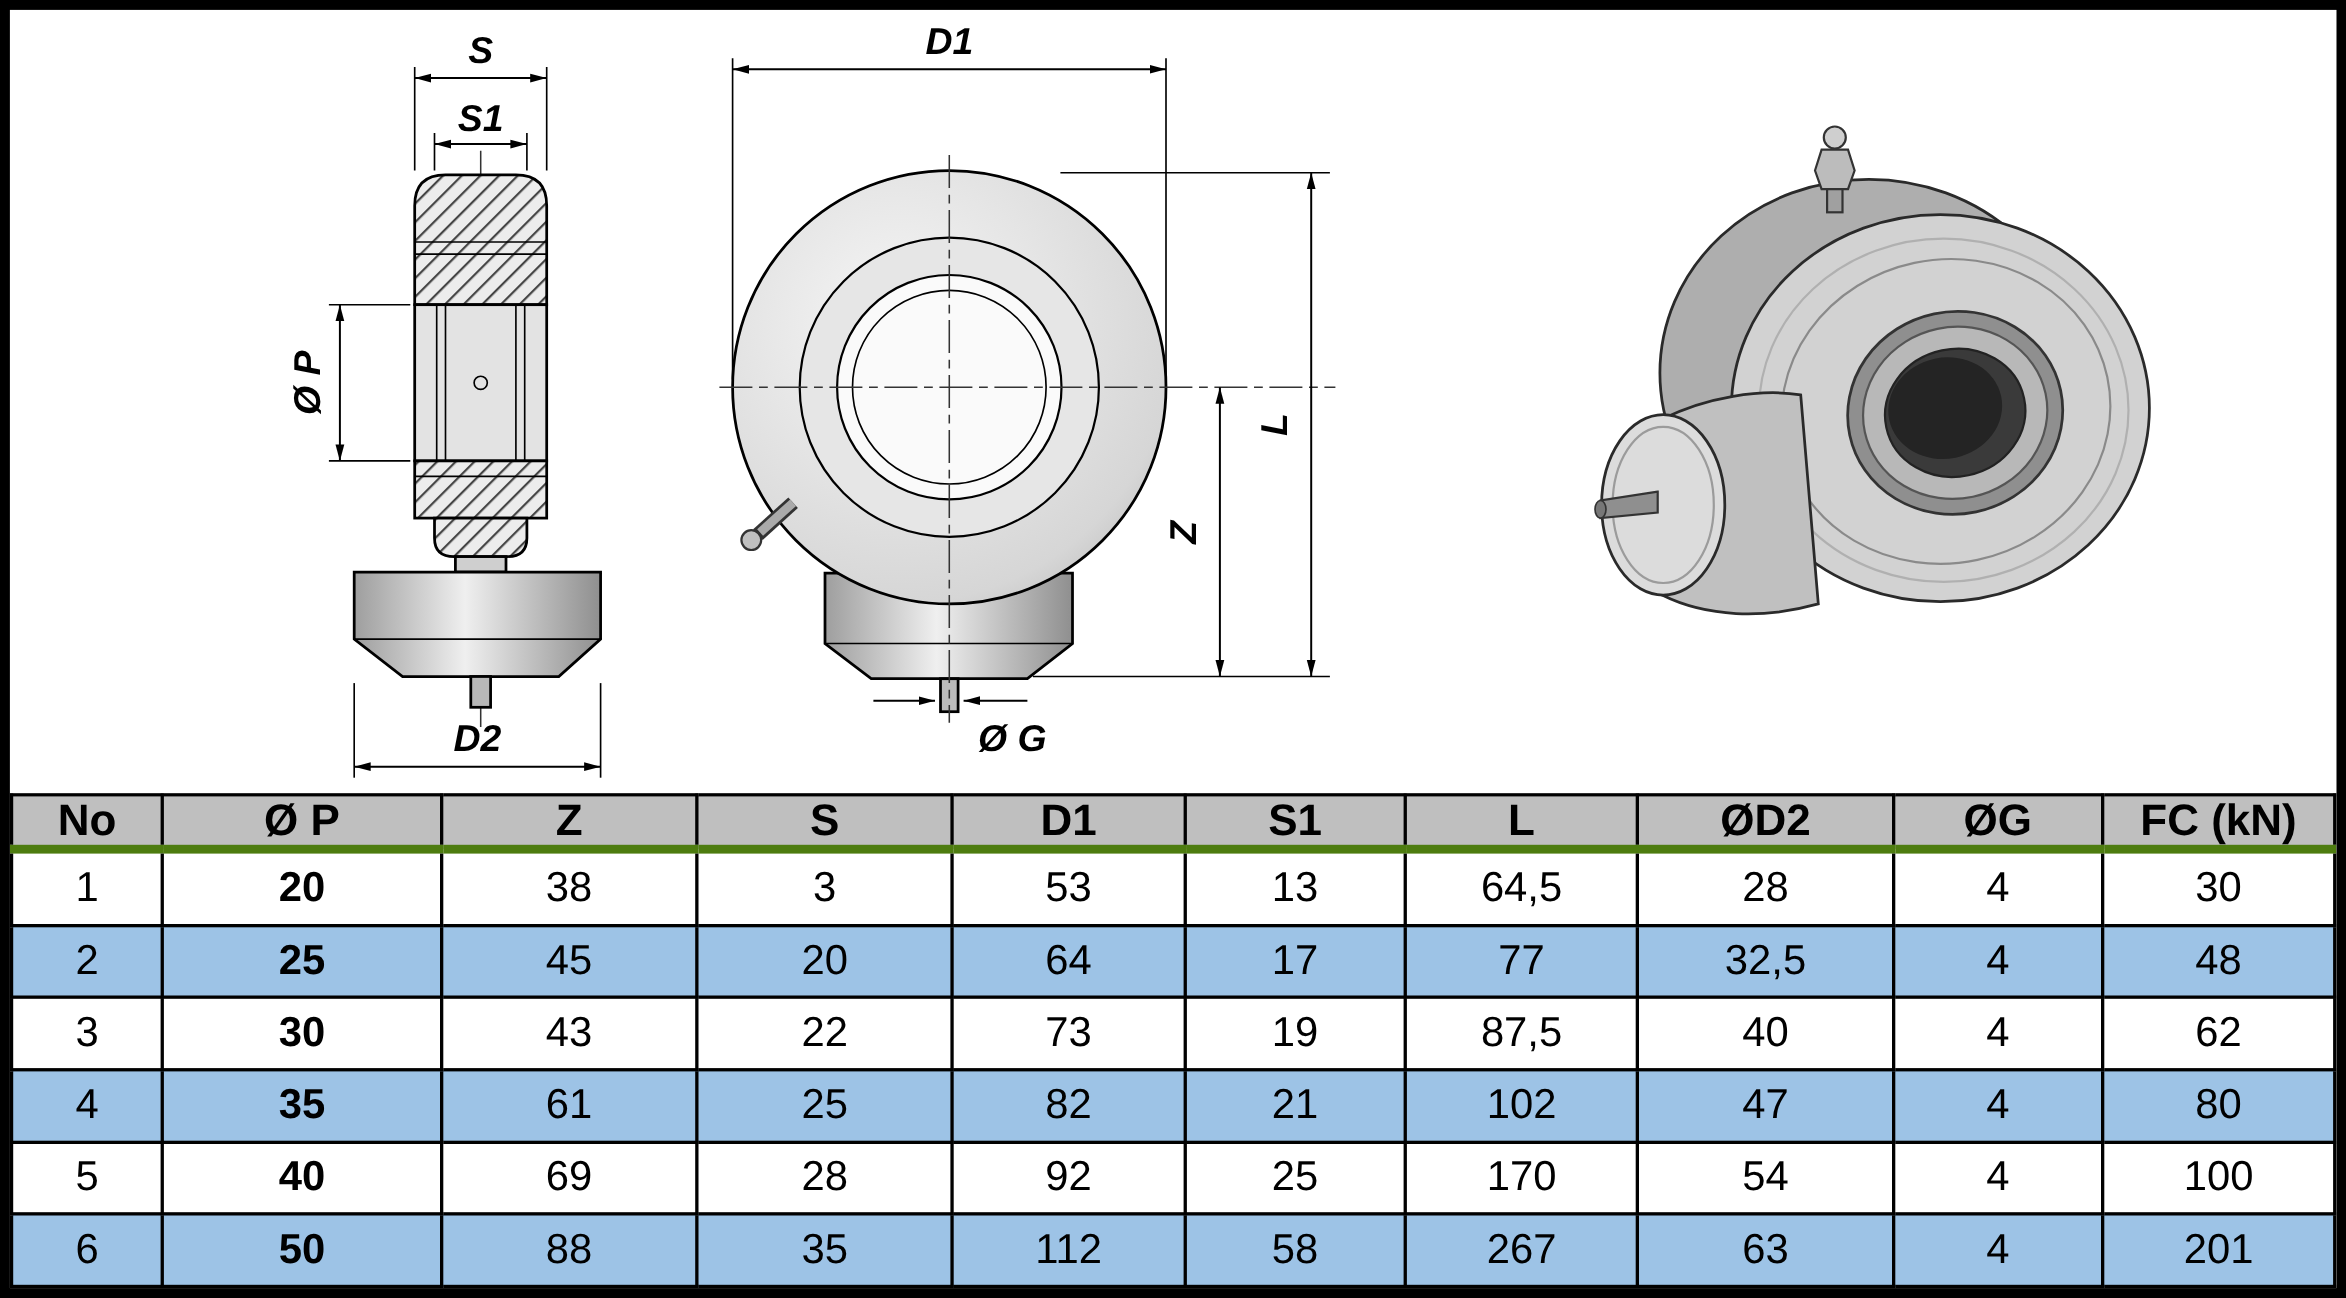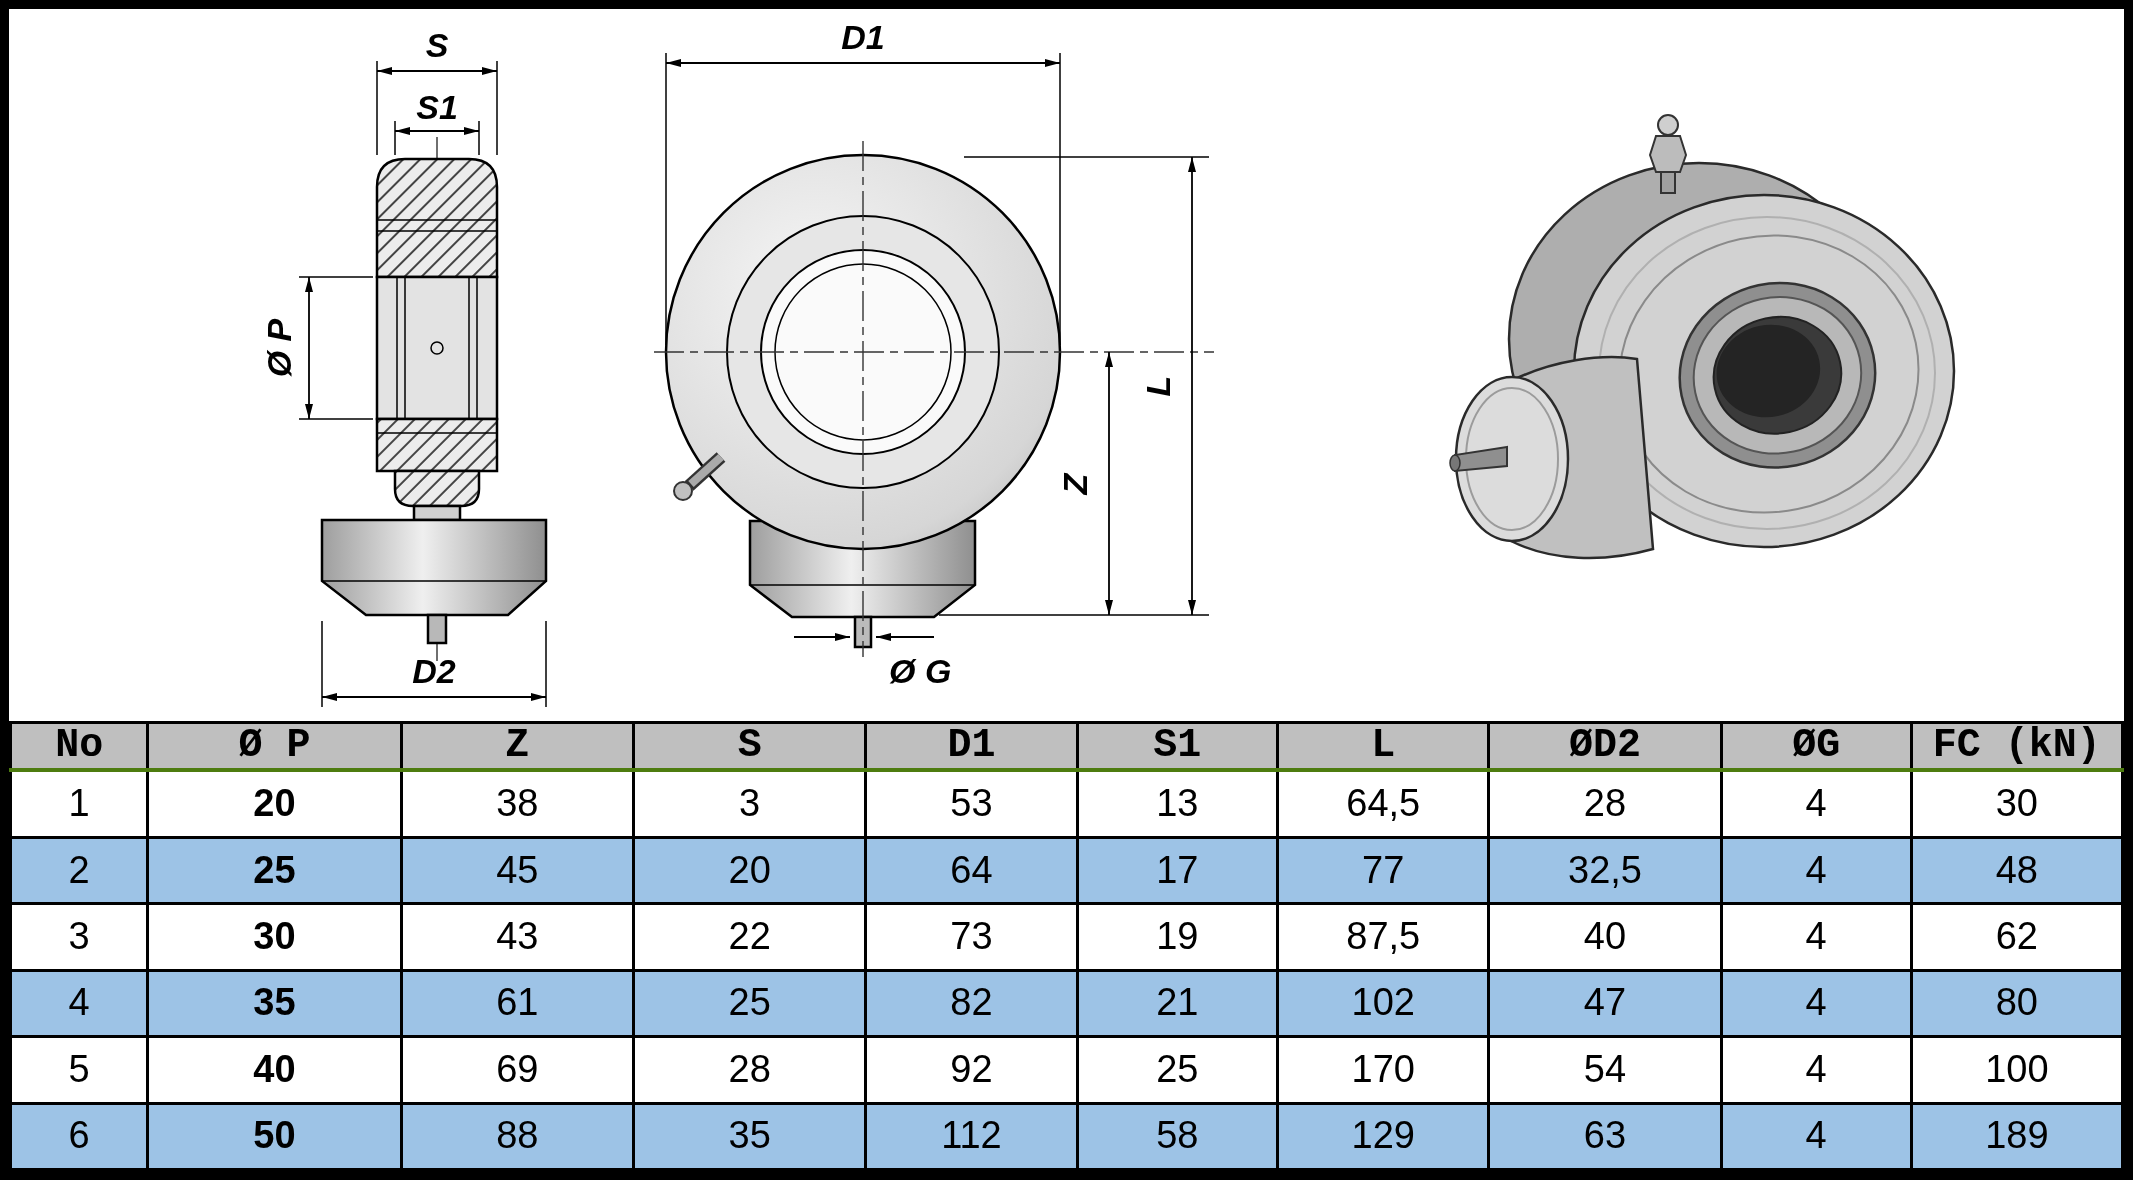--- a/index.html
+++ b/index.html
@@ -21,22 +21,21 @@
   table.spec th, table.spec td {
     border:3px solid #000;
     text-align:center; vertical-align:middle;
     font-size:38px; line-height:1.1; padding:0;
     background:var(--row-bg, #fff);
     color:#000;
   }
   table.spec th {
     background:var(--header-bg, #bfbfbf);
     font-weight:700; font-size:40px;
-    border-bottom:4px solid #4d7c0f;
-    font-family:Liberation Mono, monospace;
+    border-bottom:8px solid #4d7c0f;
   }
   table.spec tr.alt td { background:var(--row-alt-bg, #9dc3e6); }
   table.spec td.bold { font-weight:700; }
   .dim-label { font:italic 700 34px "Liberation Sans", sans-serif; fill:#000; }
   .outline { stroke:#000; stroke-width:2.5; }
   .thin { stroke:#000; stroke-width:1.5; fill:none; }
   .dimline { stroke:#000; stroke-width:1.8; fill:none; }
   .centerline { stroke:#333; stroke-width:1.4; fill:none; stroke-dasharray:30 6 8 6; }
 </style>
 </head>
@@ -271,22 +270,22 @@
             <td>4</td>
             <td>100</td>
           </tr>
           <tr class="alt">
             <td>6</td>
             <td class="bold">50</td>
             <td>88</td>
             <td>35</td>
             <td>112</td>
             <td>58</td>
-            <td>129</td>
+            <td>267</td>
             <td>63</td>
             <td>4</td>
-            <td>189</td>
+            <td>201</td>
           </tr>
         </tbody>
     </table>
   </div>
 
 </div>
 
 </body></html>

